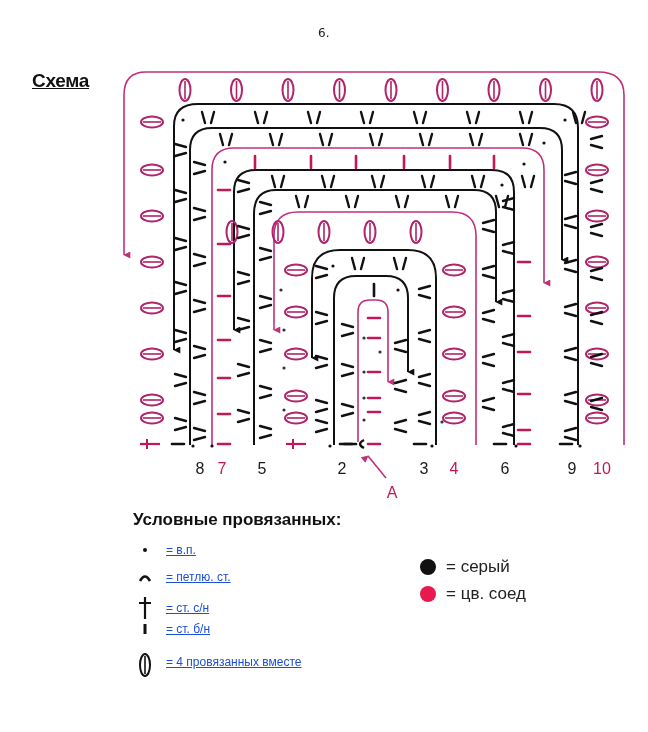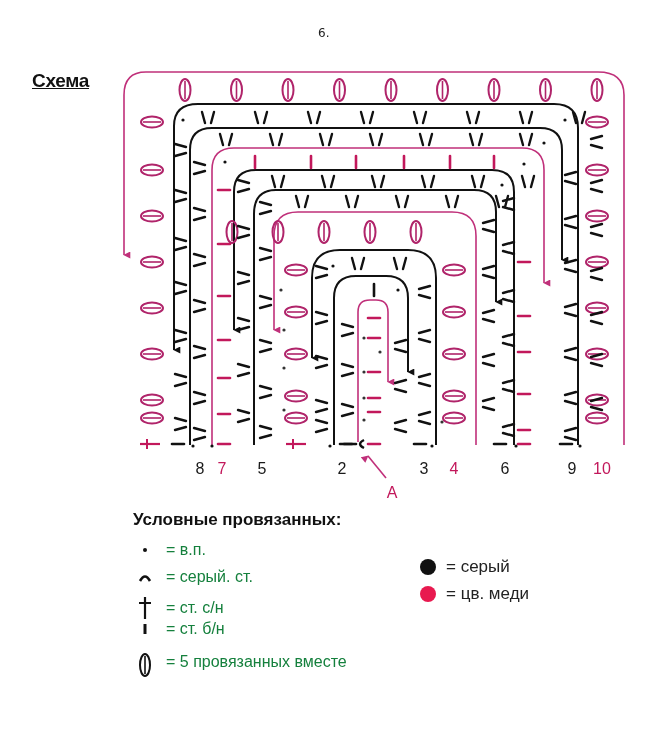--- a/index.html
+++ b/index.html
@@ -1,21 +1,21 @@
 <!DOCTYPE html>
 <html><head>
 <meta charset="utf-8">
 <style>
   html, body { margin: 0; padding: 0; background: #ffffff; }
   body { width: 648px; height: 732px; position: relative; overflow: hidden; font-family: "Liberation Sans", "DejaVu Sans", sans-serif; color: #111; }
   .page-number { position: absolute; left: 318px; top: 26px; font-family: "DejaVu Sans", sans-serif; font-size: 12px; color: #222; }
   .scheme-title { position: absolute; left: 32px; top: 70px; font-family: "Liberation Sans", sans-serif; font-weight: bold; font-size: 19px; color: #111; letter-spacing: -0.3px; text-decoration: underline; }
   #diagram { position: absolute; left: 0; top: 0; }
   .legend-title { position: absolute; left: 133px; top: 510px; font-weight: bold; font-size: 17px; color: #111; }
-  .legend-row { position: absolute; left: 130px; display: flex; align-items: center; font-size: 16px; color: #15803d; }
+  .legend-row { position: absolute; left: 130px; display: flex; align-items: center; font-size: 12px; color: #1d4ed8; text-decoration: underline; }
   .legend-row .sym { width: 30px; display: inline-flex; justify-content: center; align-items: center; }
   .legend-row .txt { margin-left: 6px; line-height: 20px; }
   .legend-color { position: absolute; left: 420px; display: flex; align-items: center; font-size: 17px; color: #222; margin-top: 12px; }
   .legend-color .dot { width: 16px; height: 16px; border-radius: 50%; display: inline-block; margin-right: 10px; }
   .multi { line-height: 21px; }
 </style>
 </head>
 <body>
 
 <div class="page-number">6.</div>
@@ -311,21 +311,21 @@
       </svg>
     </span>
   <span class="txt">= в.п.</span>
 </div>
 <div class="legend-row" style="top:567px">
   <span class="sym">
       <svg width="14" height="10">
         <path d="M2,9 Q7,0 12,9" fill="none" stroke="#111" stroke-width="2.6"></path>
       </svg>
     </span>
-  <span class="txt">= серый. ст.</span>
+  <span class="txt">= петлю. ст.</span>
 </div>
 <div class="legend-row" style="top:619px">
   <span class="sym">
       <svg width="8" height="14">
         <line x1="4" y1="2" x2="4" y2="12" stroke="#111" stroke-width="3"></line>
       </svg>
     </span>
   <span class="txt">= ст. б/н</span>
 </div>
 <div class="legend-row" style="top:596px">
@@ -338,24 +338,24 @@
   <span class="txt">= ст. с/н</span>
 </div>
 <div class="legend-row" style="top:652px; align-items:flex-start">
   <span class="sym">
       <svg width="14" height="26">
         <ellipse cx="7" cy="13" rx="5" ry="11" fill="none" stroke="#111" stroke-width="2"></ellipse>
         <line x1="7" y1="4" x2="7" y2="22" stroke="#111" stroke-width="1.6"></line>
       </svg>
     </span>
   <span class="txt multi">
-    <span style="display:block">= 5 провязанных вместе</span>
+    <span style="display:block">= 4 провязанных вместе</span>
   </span>
 </div>
 
 <div class="legend-color" style="top:545px">
   <span class="dot" style="background:#111"></span>
   <span>= серый</span>
 </div>
 <div class="legend-color" style="top:572px">
   <span class="dot" style="background:#e8194f"></span>
-  <span>= цв. меди</span>
+  <span>= цв. соед</span>
 </div>
 
 </body></html>

